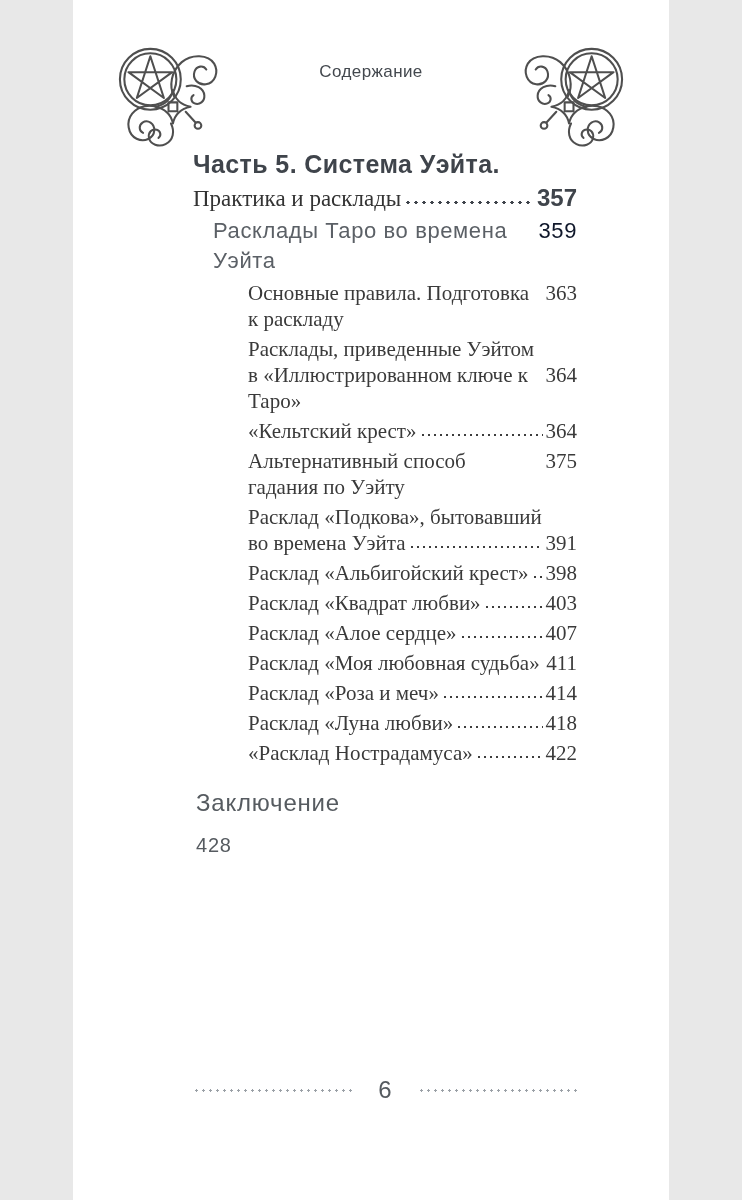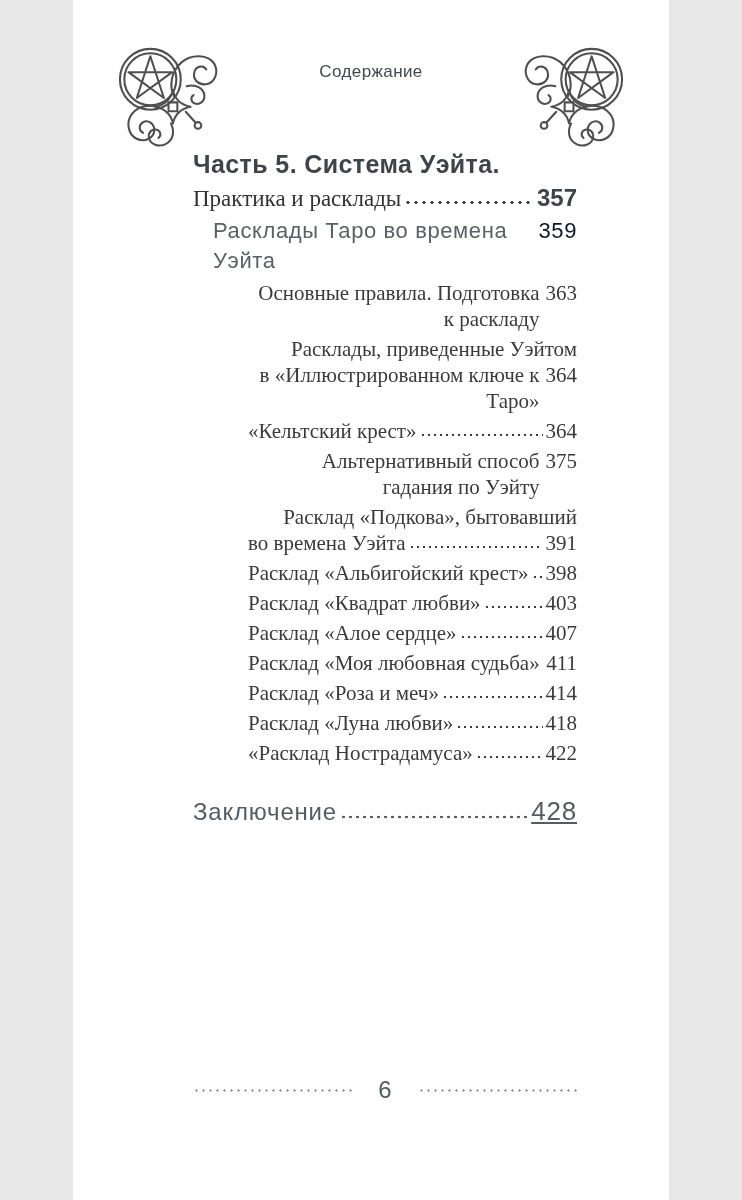--- a/index.html
+++ b/index.html
@@ -69,29 +69,29 @@
     color:#5b6066; line-height:30px;
   }
   .section-row .pg { font-size:22px; color:#0f172a; }
 
   .entries {
     margin-left:55px; margin-top:4px;
     font-family:"Liberation Serif", serif;
     font-size:21px; color:#3a3a3a;
   }
   .entry { margin-bottom:4px; }
-  .entry .line { line-height:26px;text-align:right; }
+  .entry .line { line-height:26px; }
   .entry .pg { font-size:21px; }
 
   .concl-row {
-    margin-top:28px;
+    margin-top:20px;
     font-size:24px; letter-spacing:0.8px;
-    color:#565b60; line-height:34px;
-  }
-  .concl-row .pg { font-size:26px; color:#565b60;text-decoration:underline; }
+    color:#565b60; line-height:34px;flex-direction:column;
+  }
+  .concl-row .pg { font-size:20px; color:#565b60; }
 
   
   .footer {
     position:absolute; left:120px; right:92px; top:1076px;
     height:28px;
     display:flex; align-items:center; gap:26px;
   }
   .fdots {
     flex:1 1 auto; height:3px;
     background-image:radial-gradient(circle, #9aa0a6 1.1px, rgba(0,0,0,0) 1.35px);

